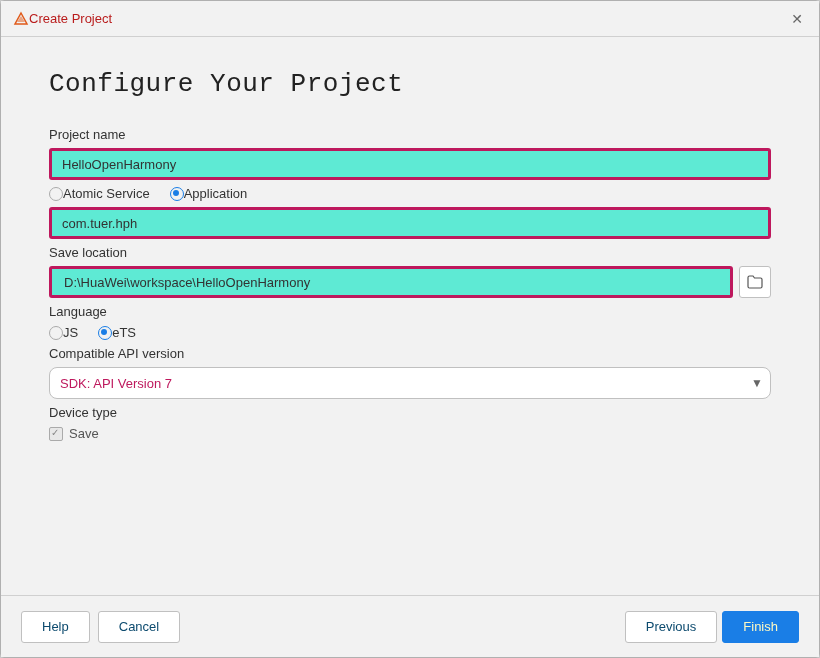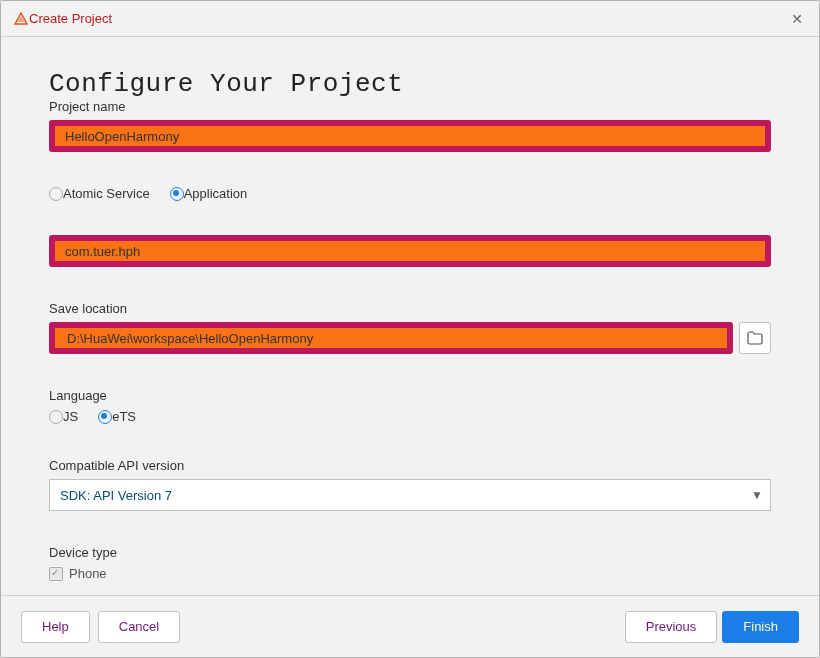--- a/index.html
+++ b/index.html
@@ -60,26 +60,27 @@
     .content {
       flex: 1;
       padding: 32px 48px 20px 48px;
       overflow-y: auto;
     }
 
     .page-title {
       font-size: 26px;
       font-weight: 400;
       color: #222;
+      margin-bottom: 28px;
       font-family: 'Courier New', monospace;
       letter-spacing: 0.5px;
     }
 
     .form-group {
-      margin-bottom: 34px;
+      margin-bottom: 6px;
     }
 
     .form-label {
       display: flex;
       align-items: center;
       font-size: 13px;
       color: #333;
       margin-bottom: 6px;
       font-weight: 500;
     }
@@ -94,26 +95,26 @@
       justify-content: center;
       font-size: 10px;
       color: #888;
       margin-left: 6px;
       cursor: pointer;
     }
 
     .text-input {
       width: 100%;
       height: 32px;
-      border: 6px solid #be185d;
+      border: 3px solid #be185d;
       border-radius: 3px;
       padding: 4px 10px;
       font-size: 13px;
       color: #333;
-      background: #f97316;
+      background: #5eead4;
       outline: none;
     }
 
     .input-with-btn {
       display: flex;
       align-items: center;
       gap: 6px;
     }
 
     .input-with-btn .text-input {
@@ -177,24 +178,24 @@
 
     .select-wrapper {
       position: relative;
       width: 100%;
     }
 
     .select-input {
       width: 100%;
       height: 32px;
       border: 1px solid #c0c0c0;
-      border-radius: 0;
+      border-radius: 8px;
       padding: 4px 30px 4px 10px;
       font-size: 13px;
-      color: #0c4a6e;
+      color: #be185d;
       background: #fff;
       appearance: none;
       cursor: pointer;
       outline: none;
     }
 
     .select-arrow {
       position: absolute;
       right: 8px;
       top: 50%;
@@ -286,21 +287,21 @@
       cursor: pointer;
       border: 1px solid;
       display: flex;
       align-items: center;
       justify-content: center;
     }
 
     .btn-default {
       background: #fff;
       border-color: #c0c0c0;
-      color: #701a75;
+      color: #0c4a6e;
     }
 
     .btn-primary {
       background: #1a7ee6;
       border-color: #1a7ee6;
       color: #fef9c3;
       font-weight: 500;
     }
 
     
@@ -394,21 +395,21 @@
       </div>
     </div>
 
     <div class="form-group">
       <div class="form-label">
         <span>Device type</span>
       </div>
       <div class="checkbox-group">
         <label class="checkbox-item">
           <input class="checkbox-input" type="checkbox" checked="" disabled="" style="">
-          <span>Phone</span>
+          <span>Save</span>
         </label>
       </div>
     </div>
   </div>
 
   <div class="footer">
     <div class="footer-left">
       <button class="btn btn-default">Help</button>
       <button class="btn btn-default">Cancel</button>
     </div>

